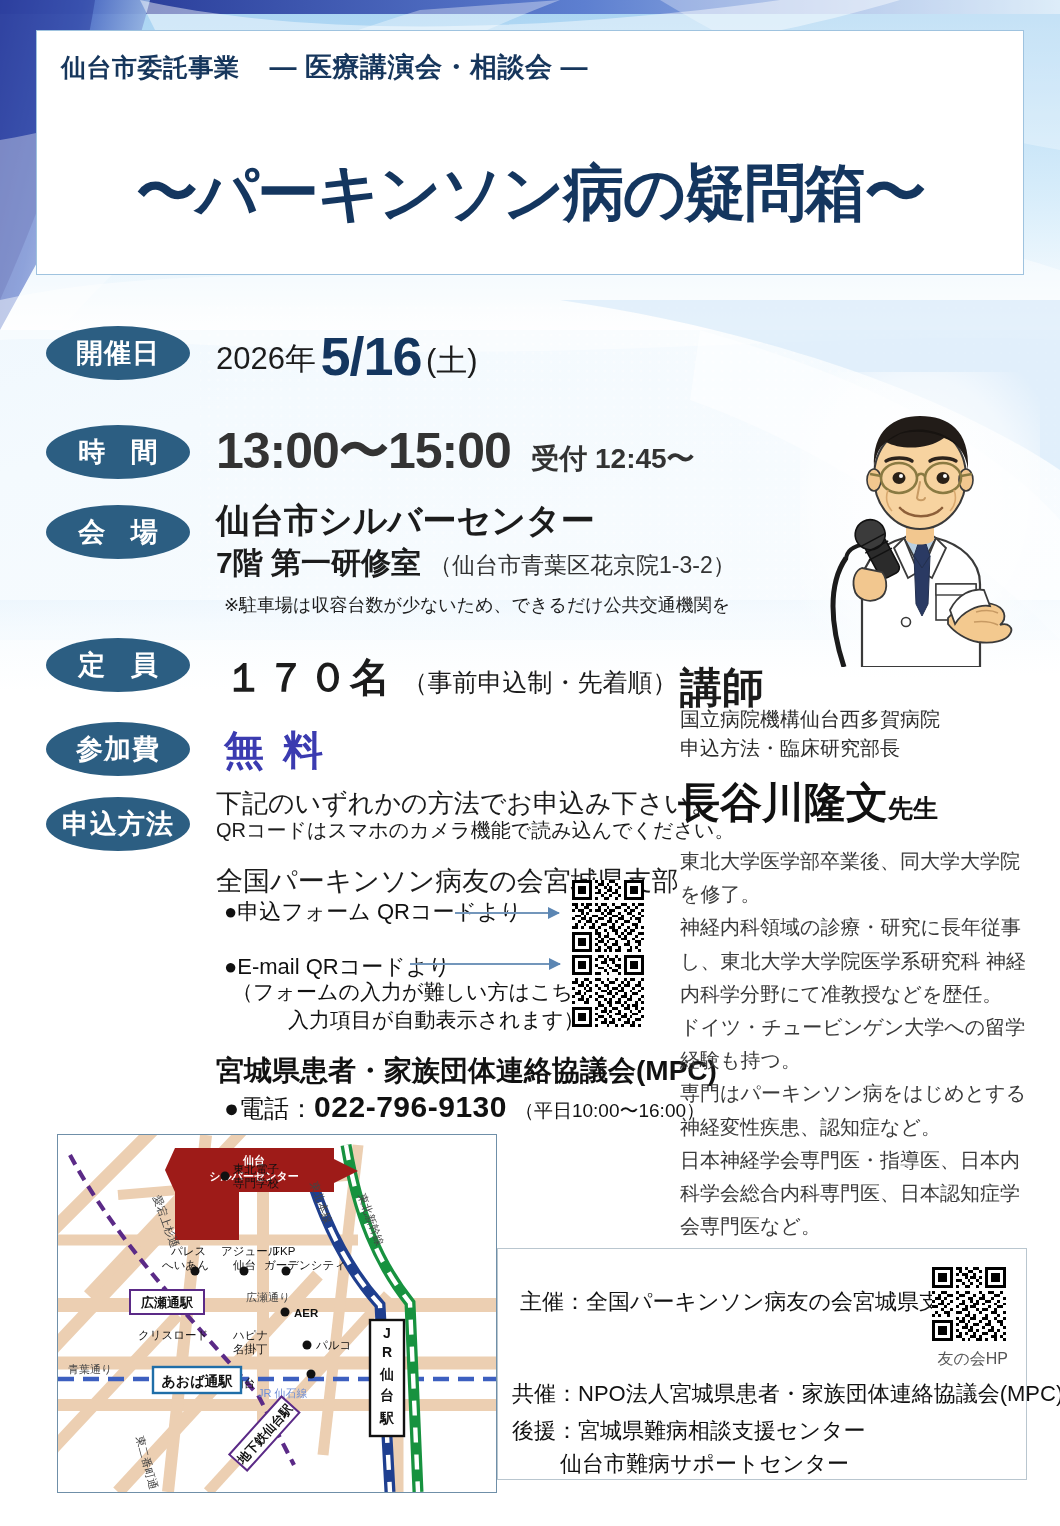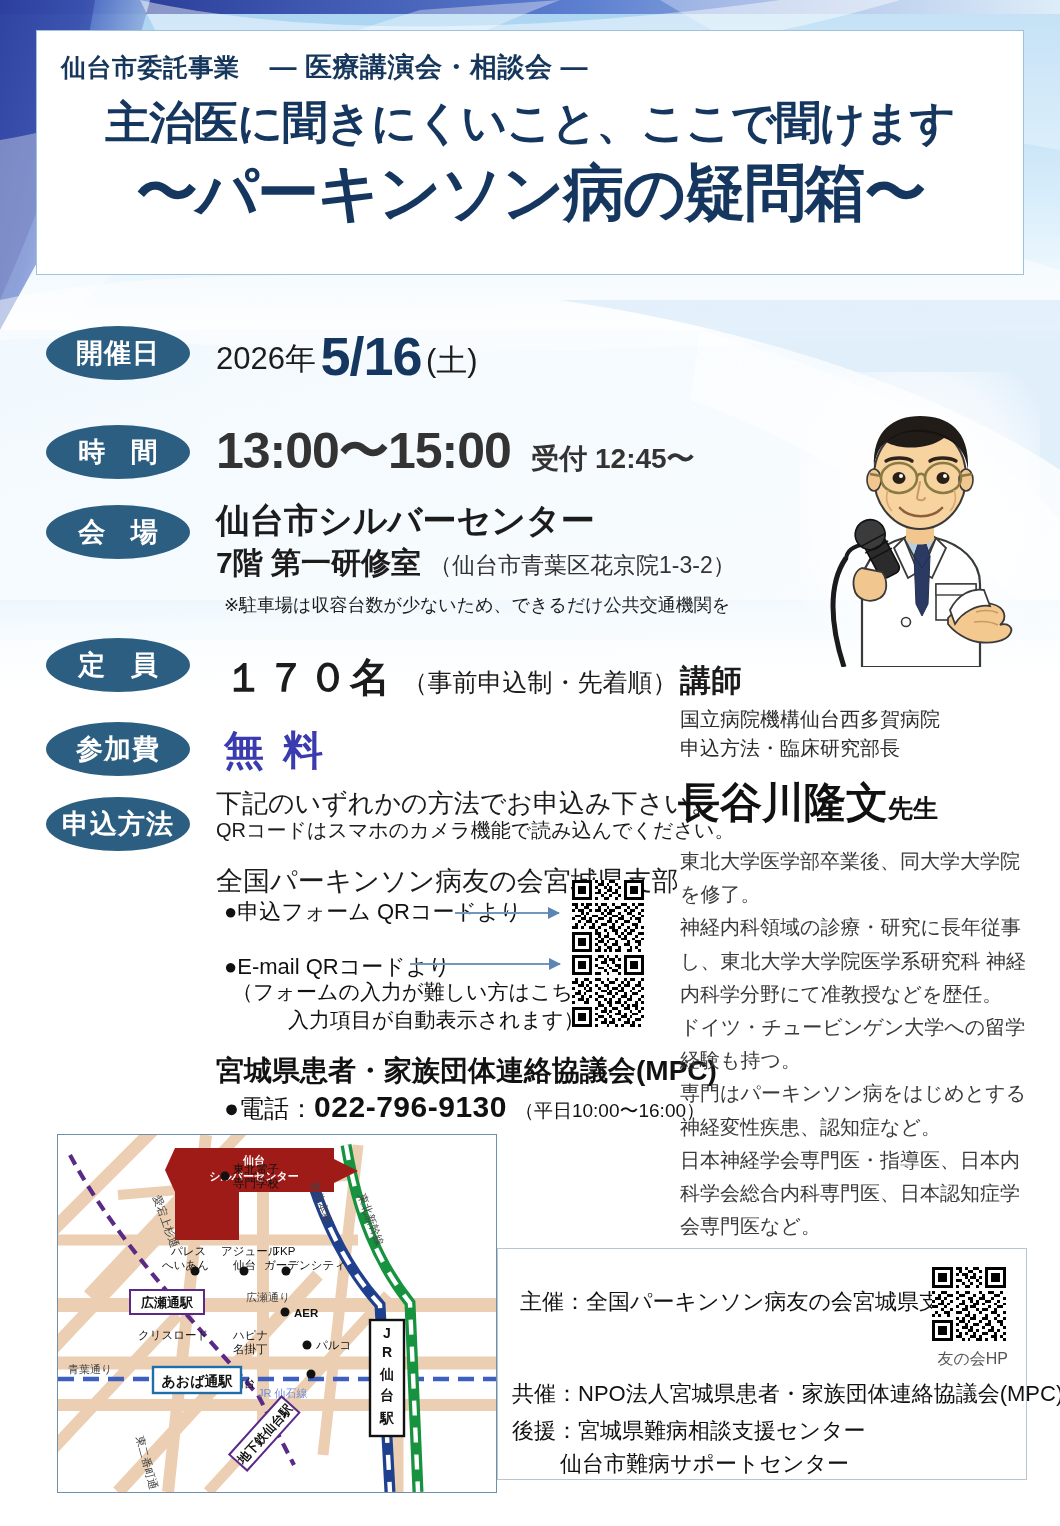--- a/index.html
+++ b/index.html
@@ -98,21 +98,21 @@
     border-top:6px solid transparent; border-bottom:6px solid transparent;
   }
 
   
   .qr{ position:absolute; z-index:6; background:#fff; image-rendering:pixelated; }
 
   
   .doctor{ position:absolute; left:800px; top:372px; width:240px; height:295px; z-index:4; }
 
   
-  .sp-title{ position:absolute; left:680px; top:660px; font-size:31px; font-weight:bold; color:#1c1c1c; z-index:6; }
+  .sp-title{ position:absolute; left:680px; top:660px; font-size:42px; font-weight:bold; color:#1c1c1c; z-index:6; }
   .sp-aff{ position:absolute; left:680px; top:705px; font-size:20px; color:#2d2d2d; line-height:1.45; z-index:6; }
   .sp-name{ position:absolute; left:678px; top:775px; z-index:6; white-space:nowrap; }
   .sp-name .n{ font-size:42px; font-weight:bold; color:#111; letter-spacing:0px; }
   .sp-name .hon{ font-size:25px; font-weight:bold; color:#111; }
   .sp-bio{ position:absolute; left:680px; top:845px; width:352px; font-size:20px; color:#3a3a3a; line-height:1.66; z-index:6; }
 
   
   .map-box{ position:absolute; left:57px; top:1134px; width:440px; height:359px; background:#7dd3fc; border:1px solid #6f8fa8; z-index:6; overflow:hidden; }
 
   
@@ -173,21 +173,20 @@
   <path d="M560,300 C760,330 940,390 1060,470 L1060,300 Z" fill="#cfe6f8" opacity="0.55"></path>
   <path d="M700,330 C840,370 980,430 1060,520 L1060,640 C960,540 830,450 690,400 Z" fill="#ffffff" opacity="0.5"></path>
   <rect x="0" y="640" width="1060" height="886" fill="#ffffff" opacity="0.92"></rect>
   <rect x="0" y="600" width="1060" height="90" fill="url(#gmain)" opacity="0.6"></rect>
 </svg>
 
 <div class="title-box">
   <div class="kicker">
     <span>仙台市委託事業</span><span class="sub">― 医療講演会・相談会 ―</span>
   </div>
-  <div class="title-main">主治医に聞きにくいこと、ここで聞けます</div>
   <div class="title-sub">〜パーキンソン病の疑問箱〜</div>
 </div>
 
 <div class="oval" style="left:46px;  top:326px;">開催日</div>
 <div class="oval sp" style="left:46px;  top:425px;">時 間</div>
 <div class="oval sp" style="left:46px;  top:505px;">会 場</div>
 <div class="oval sp" style="left:46px;  top:638px;">定 員</div>
 <div class="oval" style="left:46px;  top:722px;">参加費</div>
 <div class="oval" style="left:46px;  top:797px;">申込方法</div>
 

